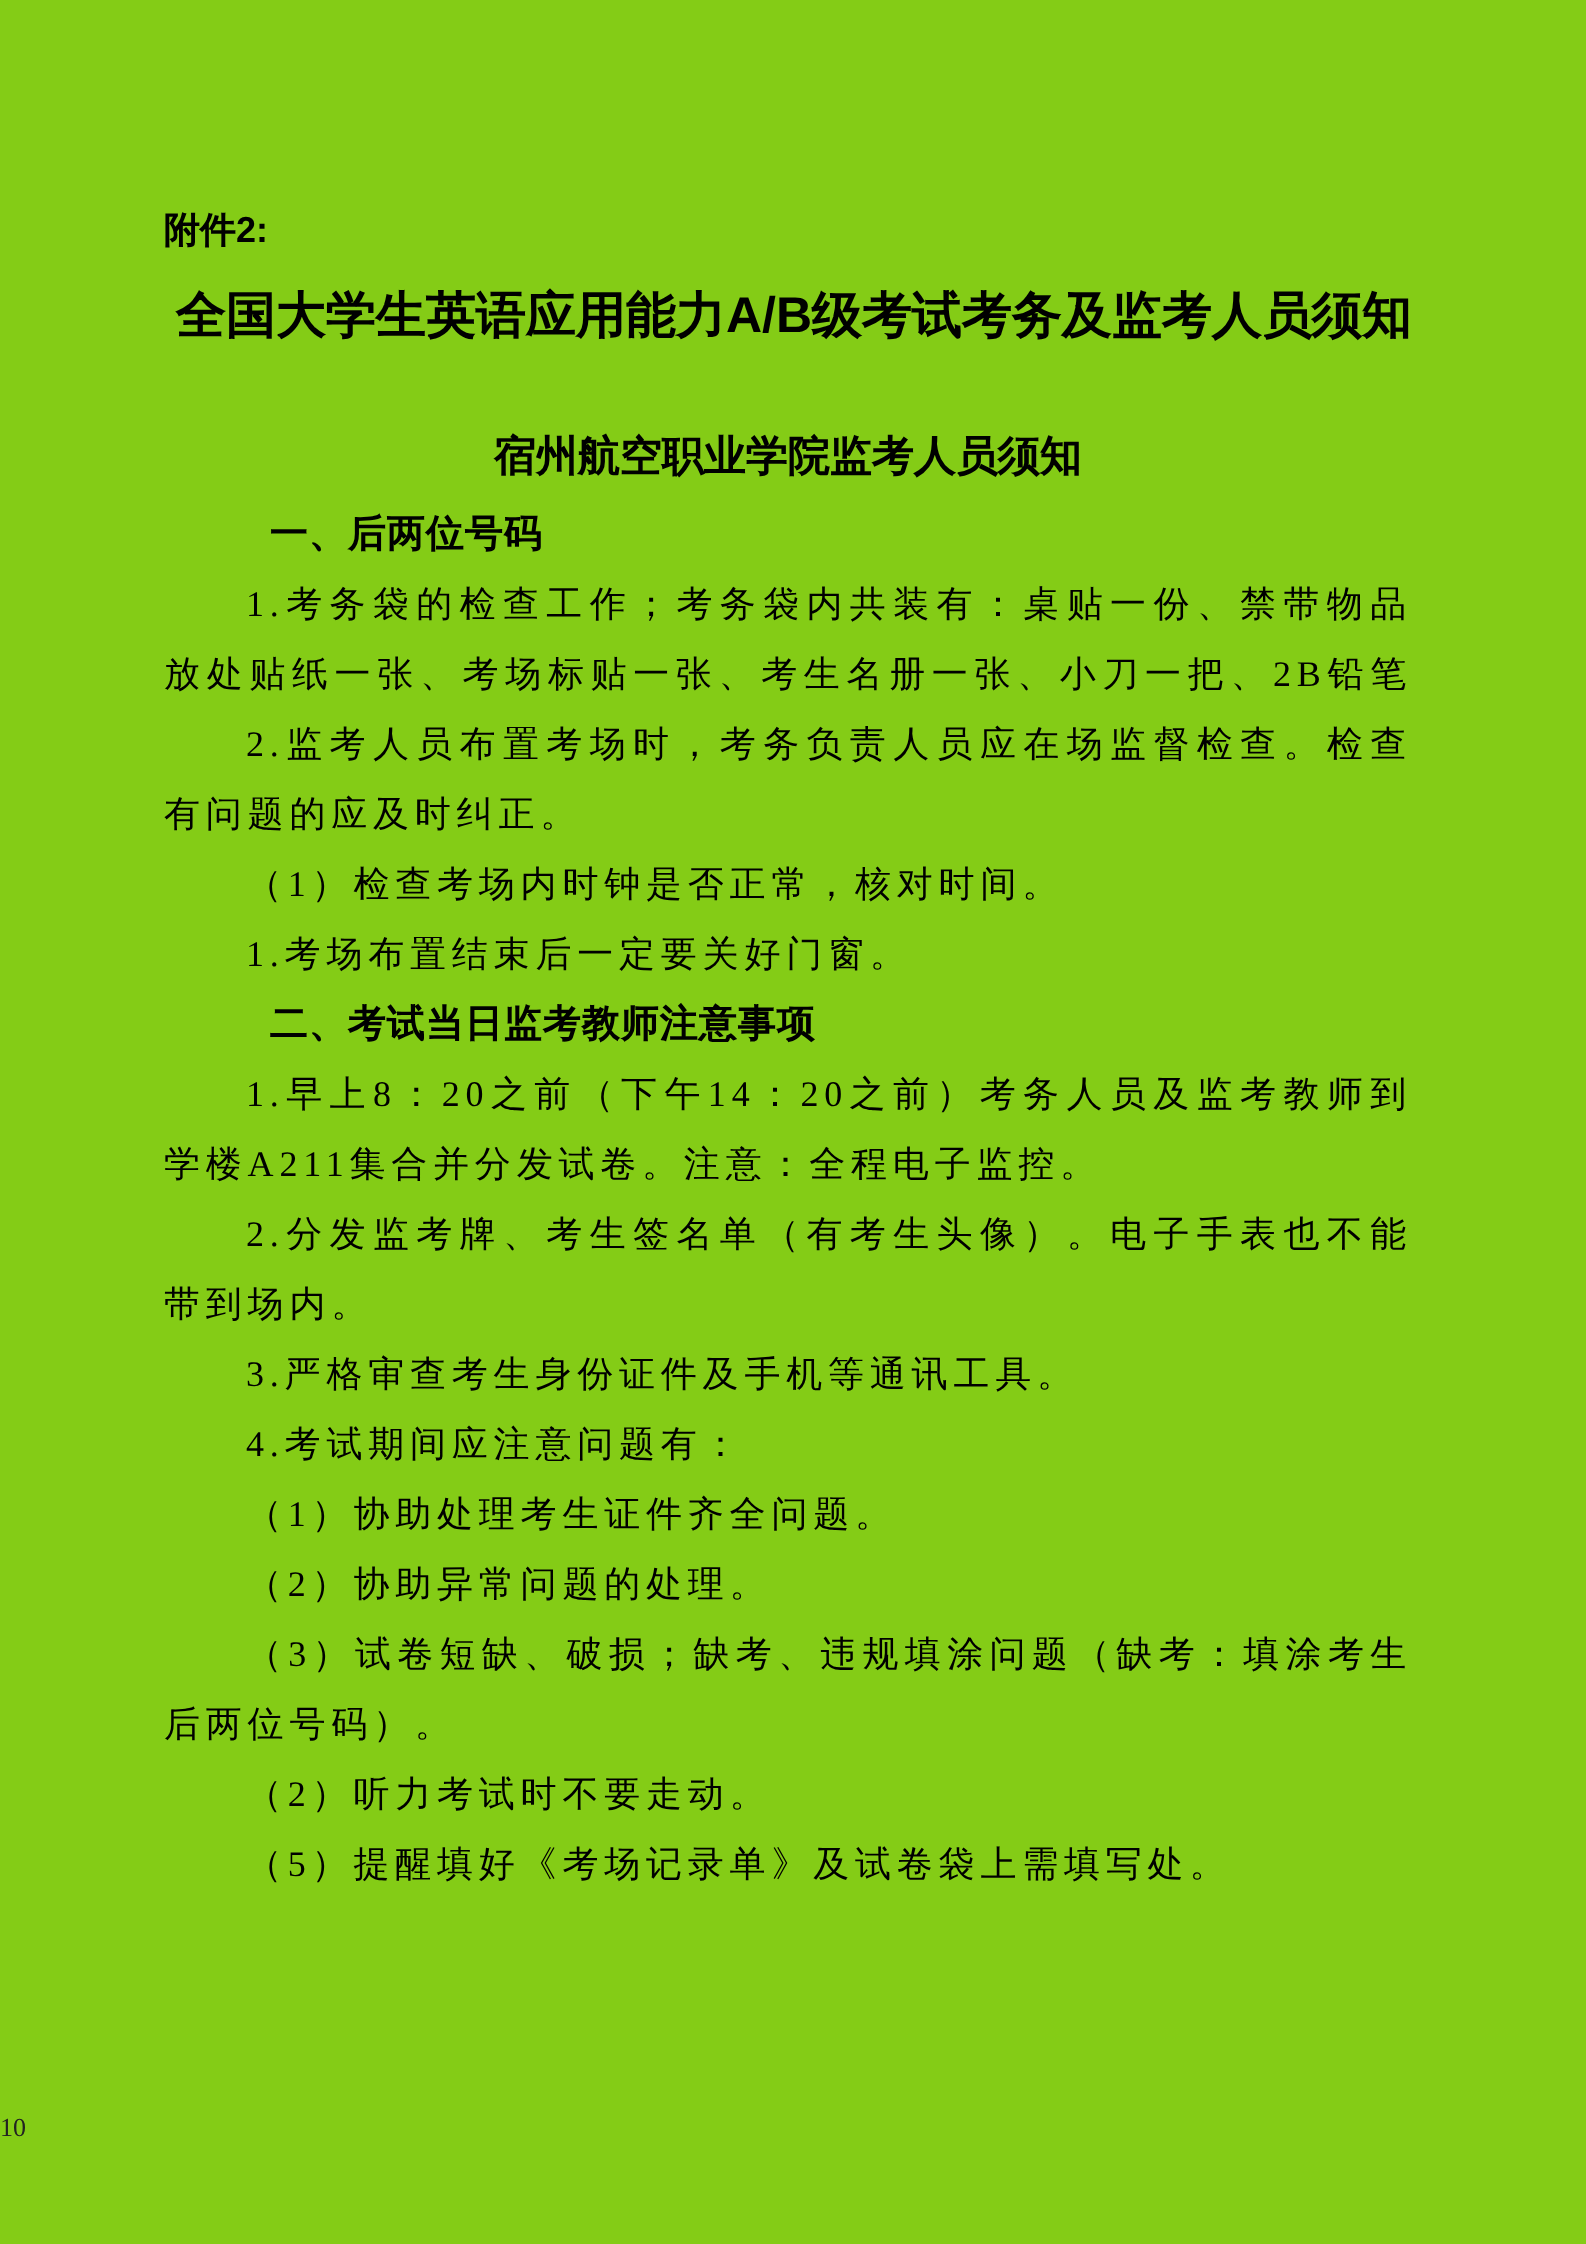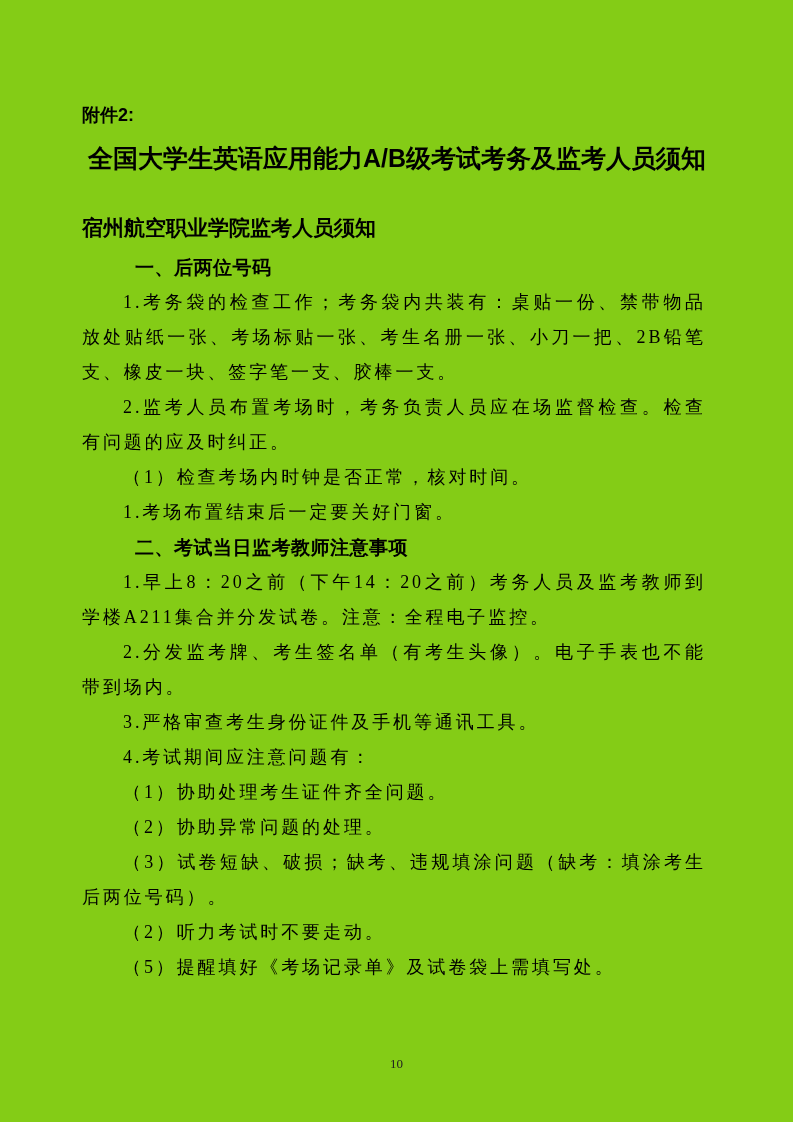--- a/index.html
+++ b/index.html
@@ -35,21 +35,21 @@
     font-size: 25px;
     line-height: 35px;
     text-align: right;
   }
   .subtitle {
     margin-top: 41px;
     font-family: "Liberation Serif", "DejaVu Serif", serif;
     font-weight: 700;
     font-size: 21px;
     line-height: 23px;
-    text-align: left;
+    text-align: center;
   }
   .doc-lines {
     margin-top: 10px;
     font-family: "Liberation Serif", "DejaVu Serif", serif;
     font-size: 18px;
     letter-spacing: 2.9px;
   }
   .line {
     height: 35px;
     line-height: 35px;
@@ -66,40 +66,39 @@
   }
   .line.fill {
     text-align: justify;
     text-align-last: justify;
   }
   .page-num {
     position: absolute;
     top: 1056px;
     left: 0;
     width: 100%;
-    text-align: center;
+    text-align: left;
     font-family: "Liberation Serif", "DejaVu Serif", serif;
     font-size: 13px;
     line-height: 16px;
     color: #222222;
   }
 </style>
 </head>
 <body>
 
 <div class="page">
   <div class="content">
     <div class="attachment">附件2:</div>
     <div class="title">全国大学生英语应用能力A/B级考试考务及监考人员须知</div>
     <div class="subtitle">宿州航空职业学院监考人员须知</div>
     <div class="doc-lines">
         <div class="line heading">一、后两位号码</div>
         <div class="line indent fill">1.考务袋的检查工作；考务袋内共装有：桌贴一份、禁带物品暂</div>
         <div class="line fill">放处贴纸一张、考场标贴一张、考生名册一张、小刀一把、2B铅笔一</div>
-        <div class="line">支、橡皮一块、签字笔一支、胶棒一支。</div>
         <div class="line indent fill">2.监考人员布置考场时，考务负责人员应在场监督检查。检查时</div>
         <div class="line">有问题的应及时纠正。</div>
         <div class="line indent">（1）检查考场内时钟是否正常，核对时间。</div>
         <div class="line indent">1.考场布置结束后一定要关好门窗。</div>
         <div class="line heading">二、考试当日监考教师注意事项</div>
         <div class="line indent fill">1.早上8：20之前（下午14：20之前）考务人员及监考教师到达教</div>
         <div class="line">学楼A211集合并分发试卷。注意：全程电子监控。</div>
         <div class="line indent fill">2.分发监考牌、考生签名单（有考生头像）。电子手表也不能携</div>
         <div class="line">带到场内。</div>
         <div class="line indent">3.严格审查考生身份证件及手机等通讯工具。</div>

